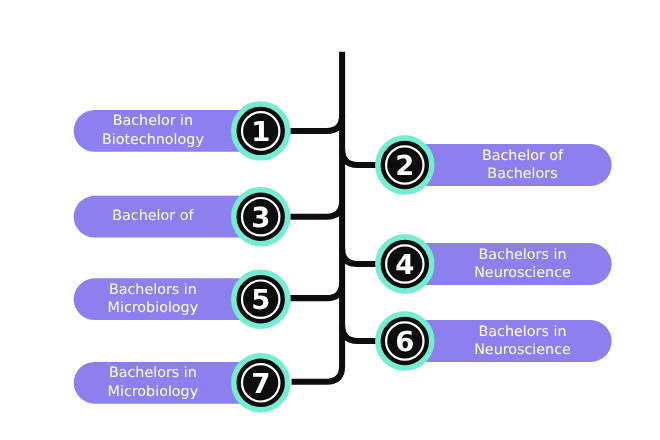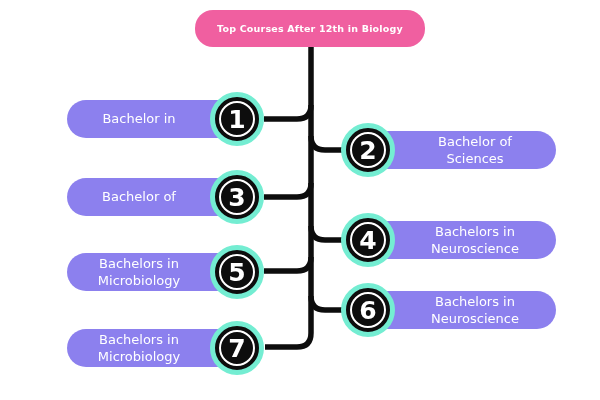--- a/index.html
+++ b/index.html
@@ -95,33 +95,33 @@
   <svg class="connectors" viewBox="0 0 600 400" aria-hidden="true">
     <path d="M311 47 V333 Q311 347 297 347 H265"></path>
     <path d="M264 119 H297 Q311 119 311 105"></path>
     <path d="M311 136 Q311 150 325 150 H342"></path>
     <path d="M264 197 H297 Q311 197 311 183"></path>
     <path d="M311 226 Q311 240 325 240 H342"></path>
     <path d="M264 271 H297 Q311 271 311 257"></path>
     <path d="M311 296 Q311 310 325 310 H342"></path>
   </svg>
 
-  <div class="title-box">Top Courses After 12th in Biology</div>
 
   <div class="pill pill-left" style="left:67px; top:100px;">
     <span>Bachelor in</span>
+    <span>Biotechnology</span>
   </div>
   <div class="badge" style="left:210px; top:92px;">
     <span class="badge-ring"></span>
     <span class="badge-num">1</span>
   </div>
 
   <div class="pill pill-right" style="left:354px; top:131px;">
     <span>Bachelor of</span>
-    <span>Sciences</span>
+    <span>Bachelors</span>
   </div>
   <div class="badge" style="left:341px; top:123px;">
     <span class="badge-ring"></span>
     <span class="badge-num">2</span>
   </div>
 
   <div class="pill pill-left" style="left:67px; top:178px;">
     <span>Bachelor of</span>
   </div>
   <div class="badge" style="left:210px; top:170px;">

